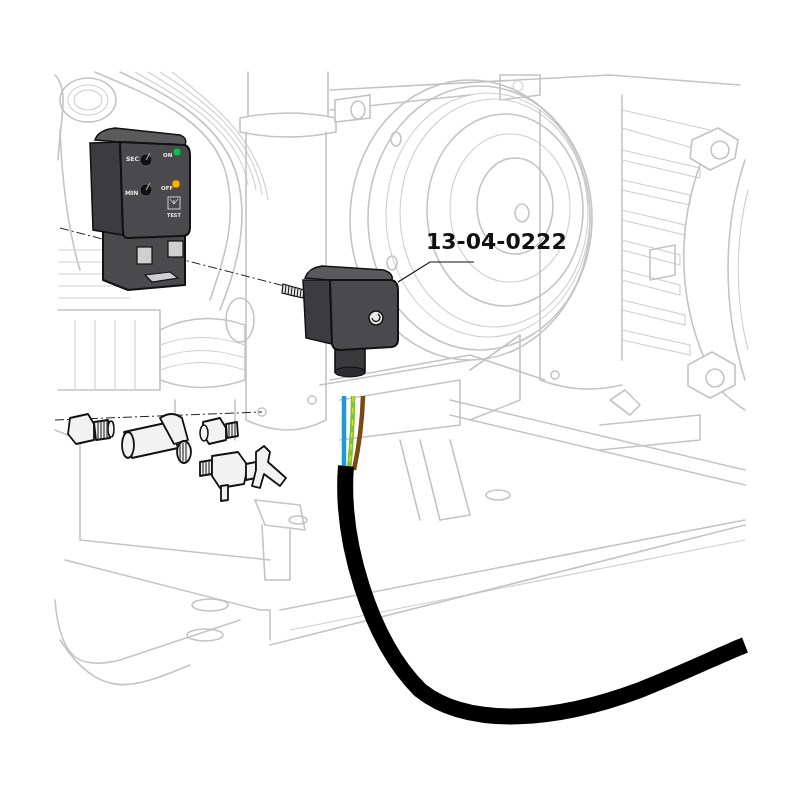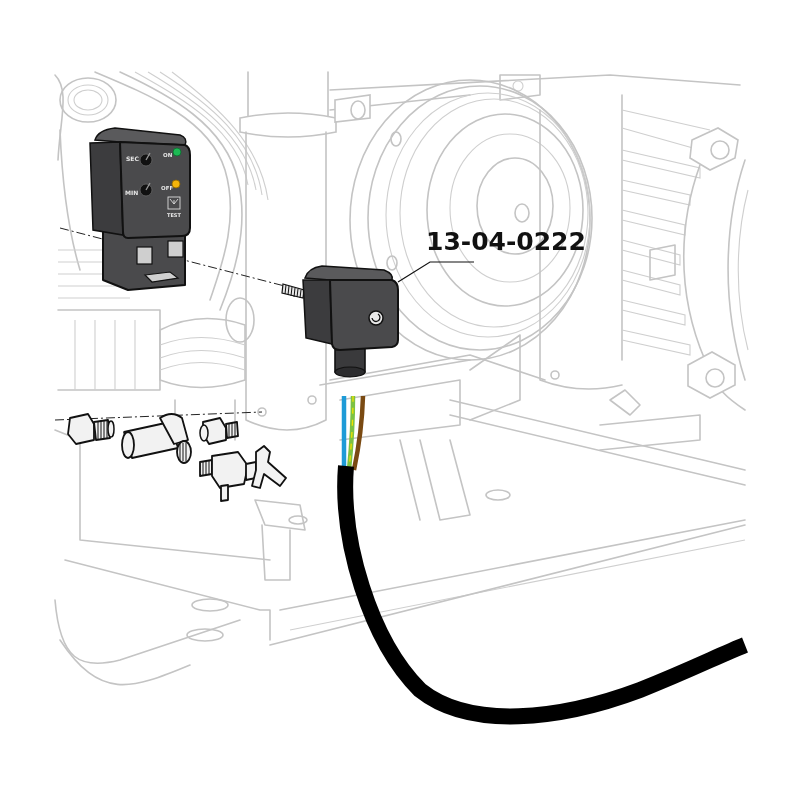--- a/index.html
+++ b/index.html
@@ -11,21 +11,21 @@
     .ghost-fill { fill: #ffffff; stroke: #c4c4c4; stroke-width: 1.6; }
     .dark-body { fill: #4a4a4c; stroke: #111; stroke-width: 2; stroke-linejoin: round; }
     .dark-face { fill: #3c3c3e; stroke: #111; stroke-width: 1.5; }
     .dark-top { fill: #5a5a5c; stroke: #111; stroke-width: 1.5; }
     .fitting { fill: #f2f2f2; stroke: #111; stroke-width: 1.8; stroke-linejoin: round; }
     .thread { fill: none; stroke: #111; stroke-width: 1; }
     .dash { fill: none; stroke: #222; stroke-width: 1; stroke-dasharray: 9 3 2 3; }
     .part-label {
       position: absolute; left: 426px; top: 227px;
       font-family: "DejaVu Sans", sans-serif; font-weight: bold;
-      font-size: 25px; color: #111; letter-spacing: 0px; line-height: 30px;
+      font-size: 22px; color: #111; letter-spacing: 0px; line-height: 30px;
       white-space: nowrap;
     }
     .tiny { font-family: "DejaVu Sans", sans-serif; font-weight: bold; fill: #e8e8e8; }
   </style>
 </head>
 <body>
 
 <div id="stage">
 <svg width="800" height="800" viewBox="0 0 800 800">
 

